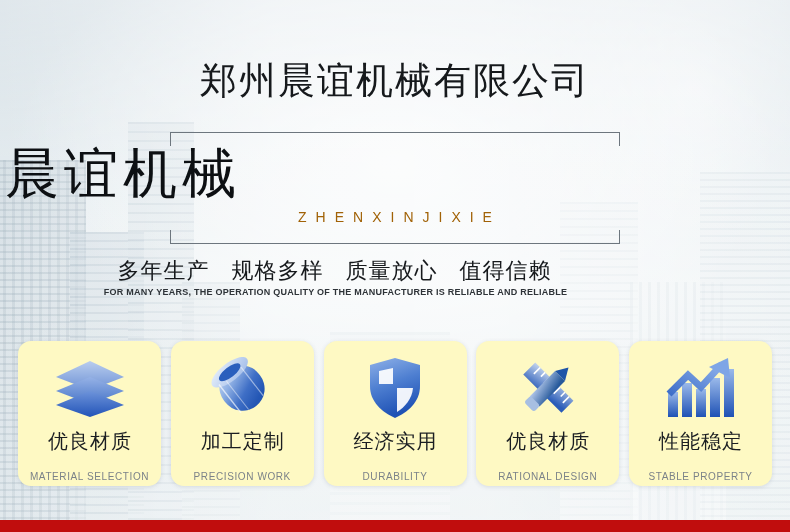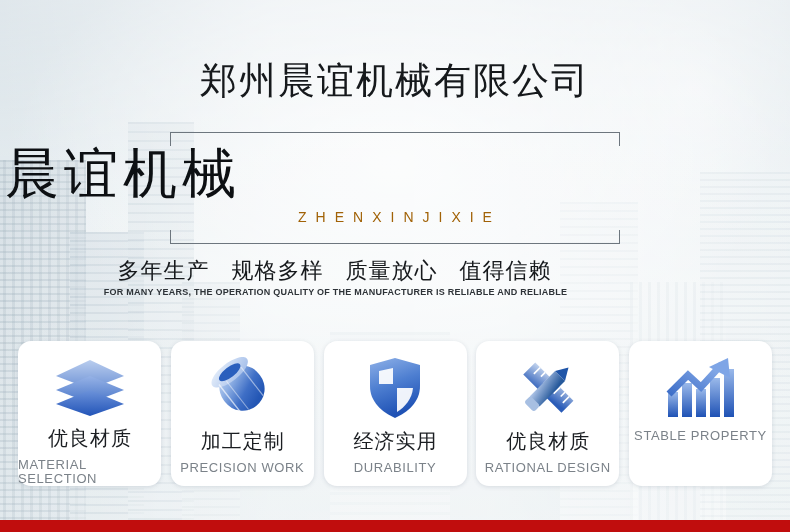--- a/index.html
+++ b/index.html
@@ -219,21 +219,21 @@
     left: 18px;
     top: 341px;
     width: 754px;
     height: 145px;
     display: flex;
     justify-content: space-between;
   }
   .card {
     width: 143px;
     height: 145px;
-    background: #ffffff;
+    background: #fef9c3;
     border-radius: 13px;
     box-shadow: 0 1px 4px rgba(70,90,110,0.16);
     display: flex;
     flex-direction: column;
     align-items: center;
     justify-content: flex-start;
     box-sizing: border-box;
     padding-top: 13px;
   }
   .card-icon {
@@ -247,22 +247,22 @@
   .card-title {
     margin-top: 6px;
     font-size: 20px;
     line-height: 26px;
     color: #1b1e22;
     letter-spacing: 1px;
     text-indent: 1px;
     font-family: "DejaVu Sans", "Liberation Sans", sans-serif;
   }
   .card-sub {
-    margin-top: 7px;
-    font-size: 13px;
+    margin-top: 16px;
+    font-size: 10px;
     line-height: 14px;
     color: #7b8289;
     letter-spacing: 0.6px;
   }
 
   .bottom-bar {
     position: absolute;
     left: 0;
     bottom: 0;
     width: 790px;
@@ -442,20 +442,21 @@
             </defs>
             <rect x="4" y="36" width="10" height="25" fill="url(#gBar)"></rect>
             <rect x="18" y="27" width="10" height="34" fill="url(#gBar)"></rect>
             <rect x="32" y="33" width="10" height="28" fill="url(#gBar)"></rect>
             <rect x="46" y="22" width="10" height="39" fill="url(#gBar)"></rect>
             <rect x="60" y="13" width="10" height="48" fill="url(#gBar)"></rect>
             <path d="M5 38 L24 19 L37 31 L58 8" stroke="url(#gArrow)" stroke-width="7" fill="none" stroke-linejoin="miter" stroke-linecap="butt"></path>
             <polygon points="64,2 66,22 45,11" fill="#7ea5e6"></polygon>
           </svg>
         </div>
+        <div class="card-title">性能稳定</div>
         <div class="card-sub">STABLE PROPERTY</div>
       </div>
 
     </div>
 
   </div>
 
   <div class="bottom-bar" style="background: rgb(192, 13, 13);"></div>
 </div>
 

